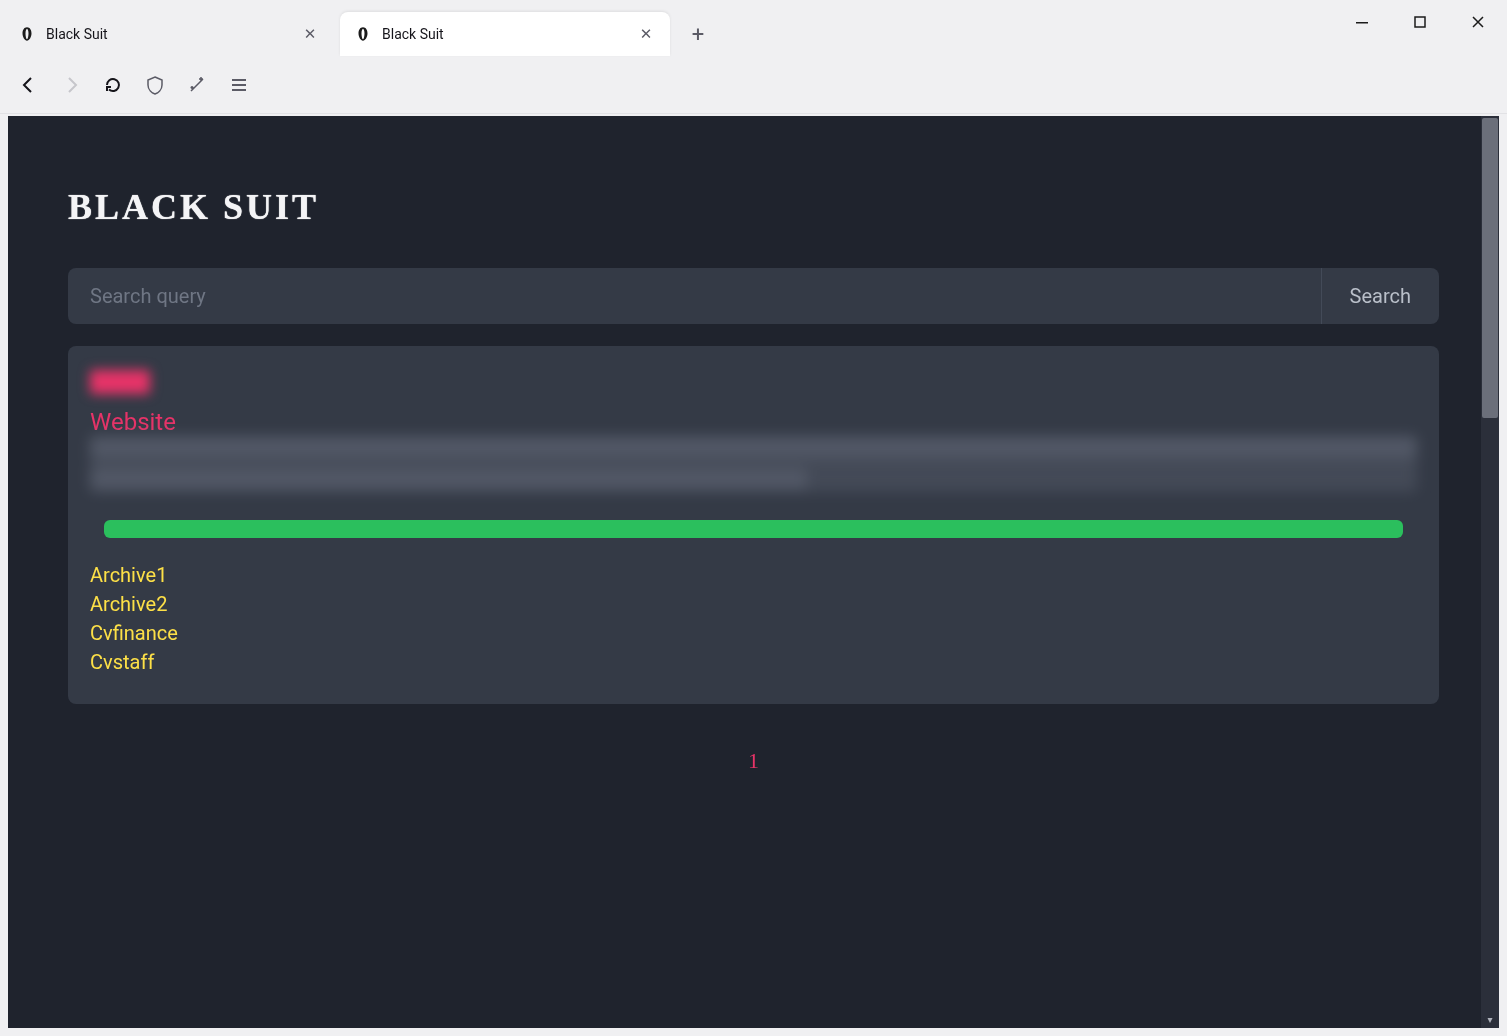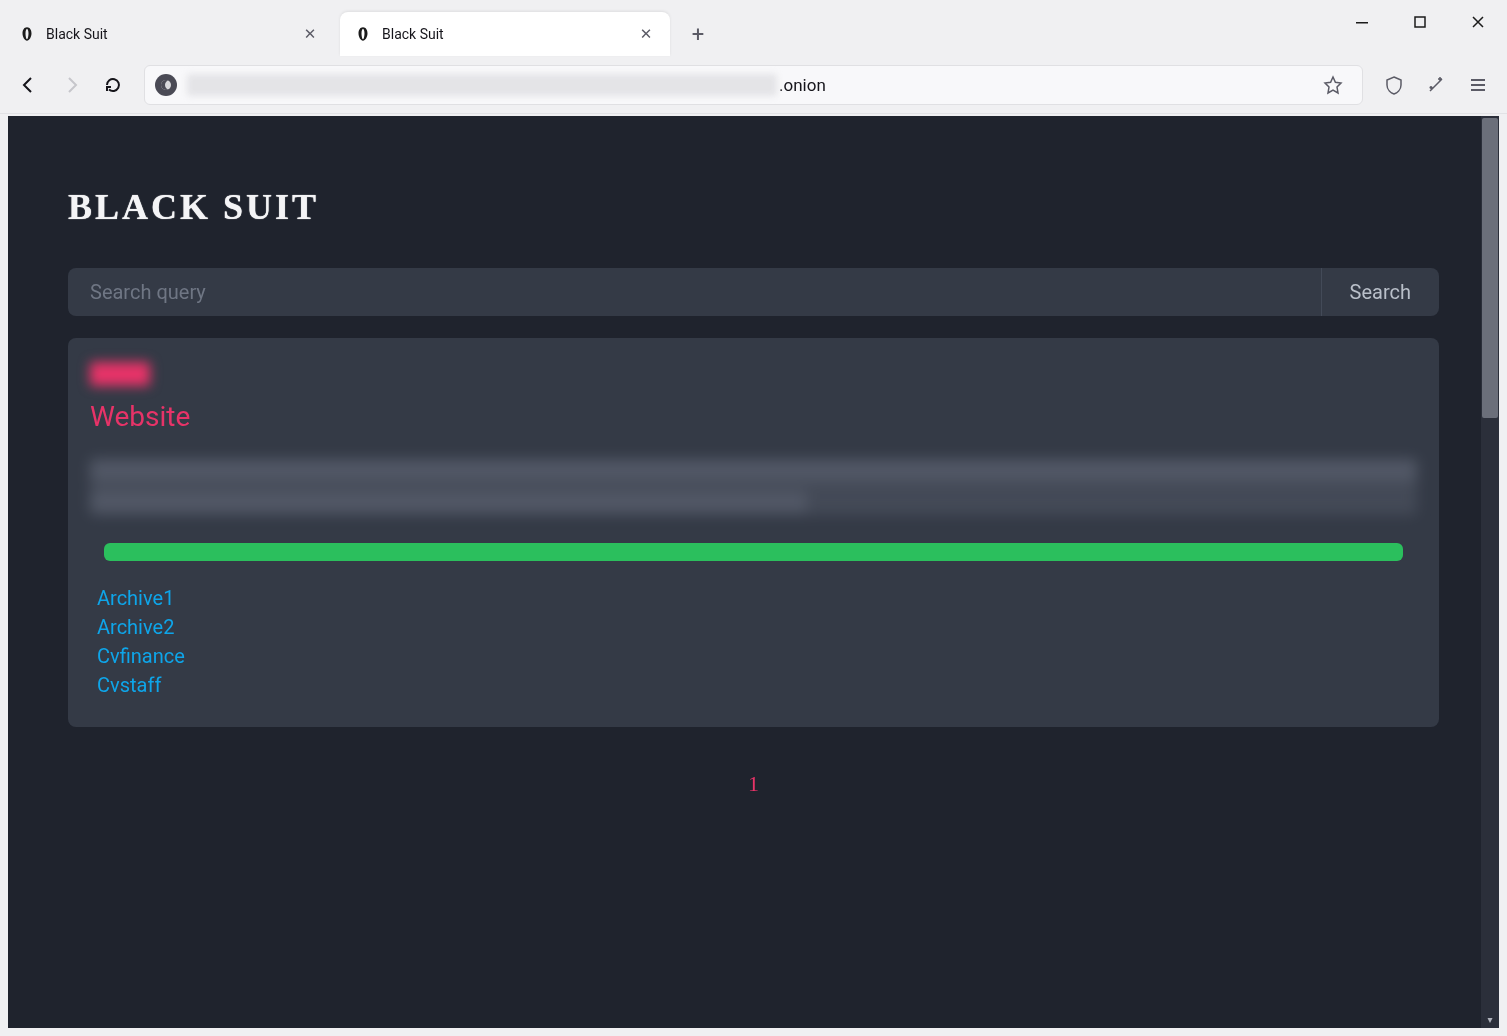--- a/index.html
+++ b/index.html
@@ -32,36 +32,36 @@
 
 .viewport { position:absolute; left:8px; right:8px; top:116px; bottom:8px; background:#1f232d; overflow:hidden; }
 .scrollbar-track { position:absolute; right:0; top:0; bottom:0; width:18px; background:#2b2f3a; }
 .scrollbar-thumb { position:absolute; right:1px; top:2px; width:16px; height:300px; background:#6b6f7a; border-radius:2px; }
 .scrollbar-up,.scrollbar-down { position:absolute; right:0; width:18px; height:18px; display:flex; align-items:center; justify-content:center; color:#b0b3bc; font-size:10px; cursor:pointer; }
 .scrollbar-up { top:0; } .scrollbar-down { bottom:0; }
 
 .page-inner { padding:70px 60px 40px 60px; }
 .logo { font-family:"Georgia","Times New Roman",serif; font-weight:700; font-size:36px; letter-spacing:3px; color:#f4f4f6; text-shadow:0 0 1px #fff; margin-bottom:40px; }
 
-.searchbar { display:flex; background:#343a46; border-radius:8px; overflow:hidden; margin-bottom:22px; height:48px; }
+.searchbar { display:flex; background:#343a46; border-radius:8px; overflow:hidden; margin-bottom:22px; height:56px; }
 .searchbar input { flex:1; background:transparent; border:none; outline:none; color:#c7ccd6; font-size:20px; padding:0 22px; }
 .searchbar input::placeholder { color:#6f7684; }
 .searchbar button { background:transparent; border:none; border-left:1px solid #434a58; color:#b9bfc9; font-size:20px; padding:12px 28px; cursor:pointer; }
 
 .card { background:#343a46; border-radius:8px; padding:24px 22px 28px 22px; }
 .card-title-blur { width:60px; height:24px; background:#e73368; border-radius:3px; filter:blur(6px); margin-bottom:14px; }
-.website-link { color:#e73368; font-size:28px; margin-bottom:26px; display:inline-block; cursor:pointer; }
+.website-link { color:#e73368; font-size:24px; display:inline-block; cursor:pointer; }
 .desc-blur { height:56px; background:linear-gradient(90deg,#515765 0%,#515765 100%); border-radius:4px; filter:blur(7px); margin-bottom:28px; opacity:0.55; }
 .desc-blur .l1 { height:22px; background:#6a7080; border-radius:3px; margin-bottom:10px; }
 .desc-blur .l2 { height:22px; width:54%; background:#6a7080; border-radius:3px; }
 
 .progress { height:18px; background:#2bbf5d; border-radius:6px; margin:0 14px 24px 14px; }
 
 .links { display:flex; flex-direction:column; gap:2px; }
-.links a { color:#0ea5e9; font-size:20px; text-decoration:none; cursor:pointer; line-height:1.35;margin-left:7px; }
+.links a { color:#fde047; font-size:20px; text-decoration:none; cursor:pointer; line-height:1.35; }
 
 .pager { text-align:center; margin-top:44px; }
 .pager span { color:#e73368; font-size:22px; font-family:Georgia,serif; }
 </style>
 </head>
 <body>
 
 <div class="browser-top">
   <div class="tab inactive">
     <span class="tab-favicon">
@@ -110,31 +110,20 @@
   <div class="navbtn disabled">
       <svg width="20" height="20" viewBox="0 0 20 20">
         <path d="M8 3 L15 10 L8 17" fill="none" stroke="#c6c6cb" stroke-width="2"></path>
       </svg>
     </div>
   <div class="navbtn">
       <svg width="20" height="20" viewBox="0 0 20 20">
         <path d="M4 10 a6 6 0 1 1 2 4.5 M4 16 v-4 h4" fill="none" stroke="#15141a" stroke-width="2"></path>
       </svg>
     </div>
-  <div class="urlbar">
-    <span class="urlbar-icon"></span>
-    <span class="url-blur"></span>
-    <span class="url-tld">.onion</span>
-    <span class="url-spacer"></span>
-    <span class="tbicon">
-        <svg width="20" height="20" viewBox="0 0 20 20">
-          <path d="M10 2 L12.4 7.3 L18 8 L14 12 L15 18 L10 15 L5 18 L6 12 L2 8 L7.6 7.3 Z" fill="none" stroke="#5b5b66" stroke-width="1.5"></path>
-        </svg>
-      </span>
-  </div>
   <div class="tbicon">
       <svg width="20" height="20" viewBox="0 0 20 20">
         <path d="M10 2 L17 5 V10 C17 15 13 18 10 19 C7 18 3 15 3 10 V5 Z" fill="none" stroke="#5b5b66" stroke-width="1.5"></path>
       </svg>
     </div>
   <div class="tbicon">
       <svg width="20" height="20" viewBox="0 0 20 20">
         <path d="M4 16 L16 4 M14 2 v4 M12 4 h4 M5 11 v3 M3.5 12.5 h3" stroke="#5b5b66" stroke-width="1.5" fill="none"></path>
       </svg>
     </div>

